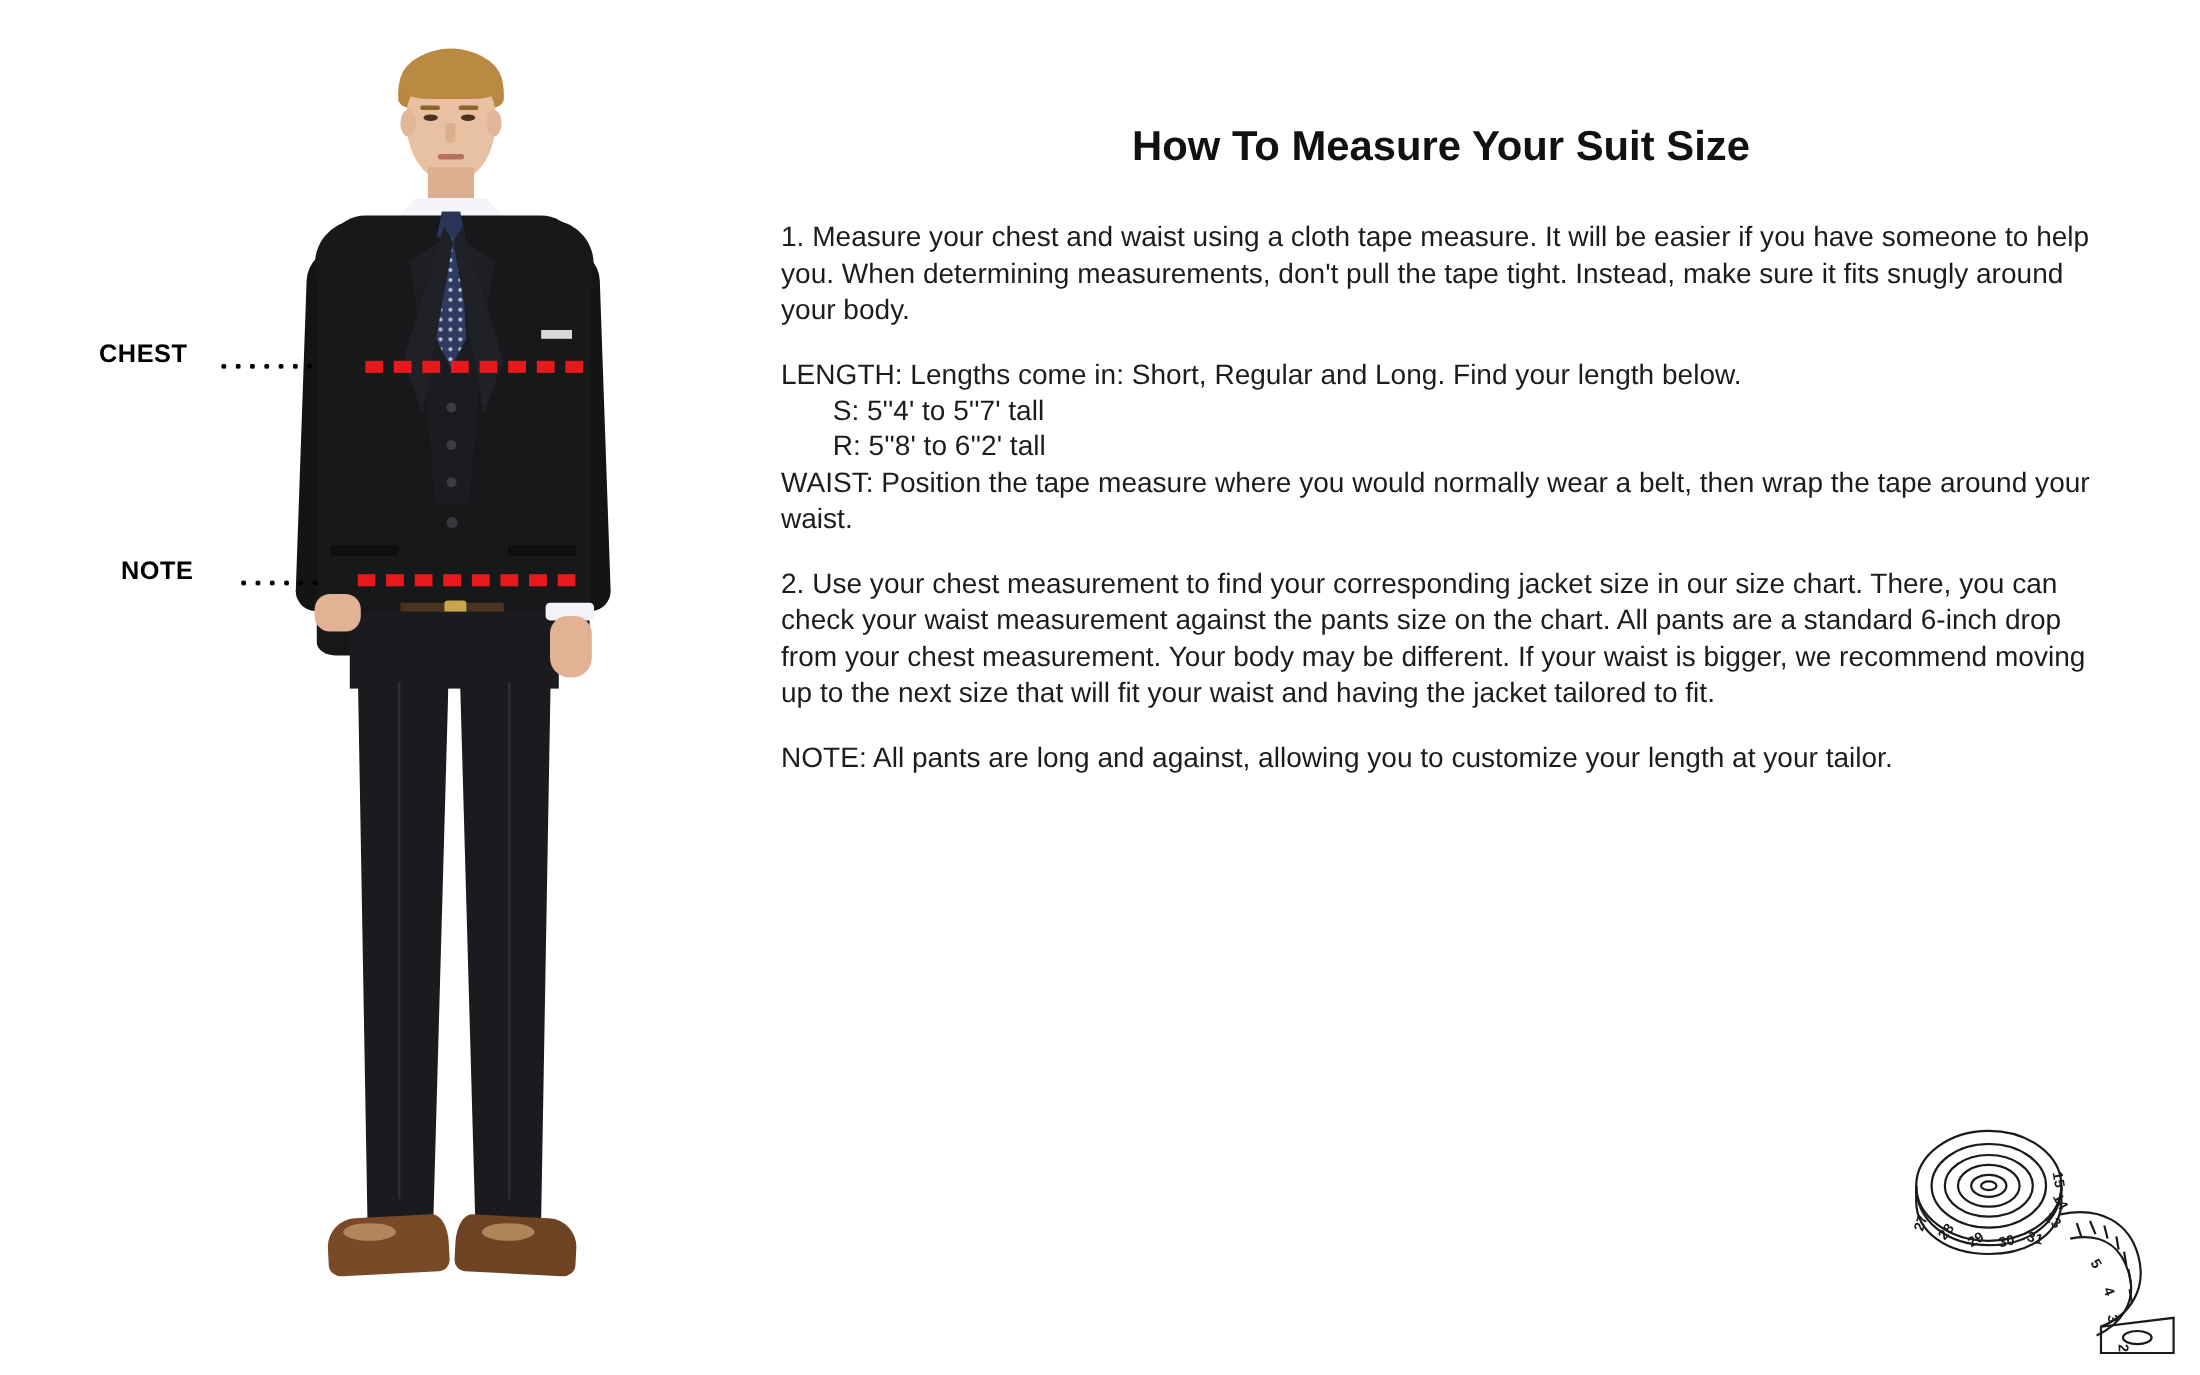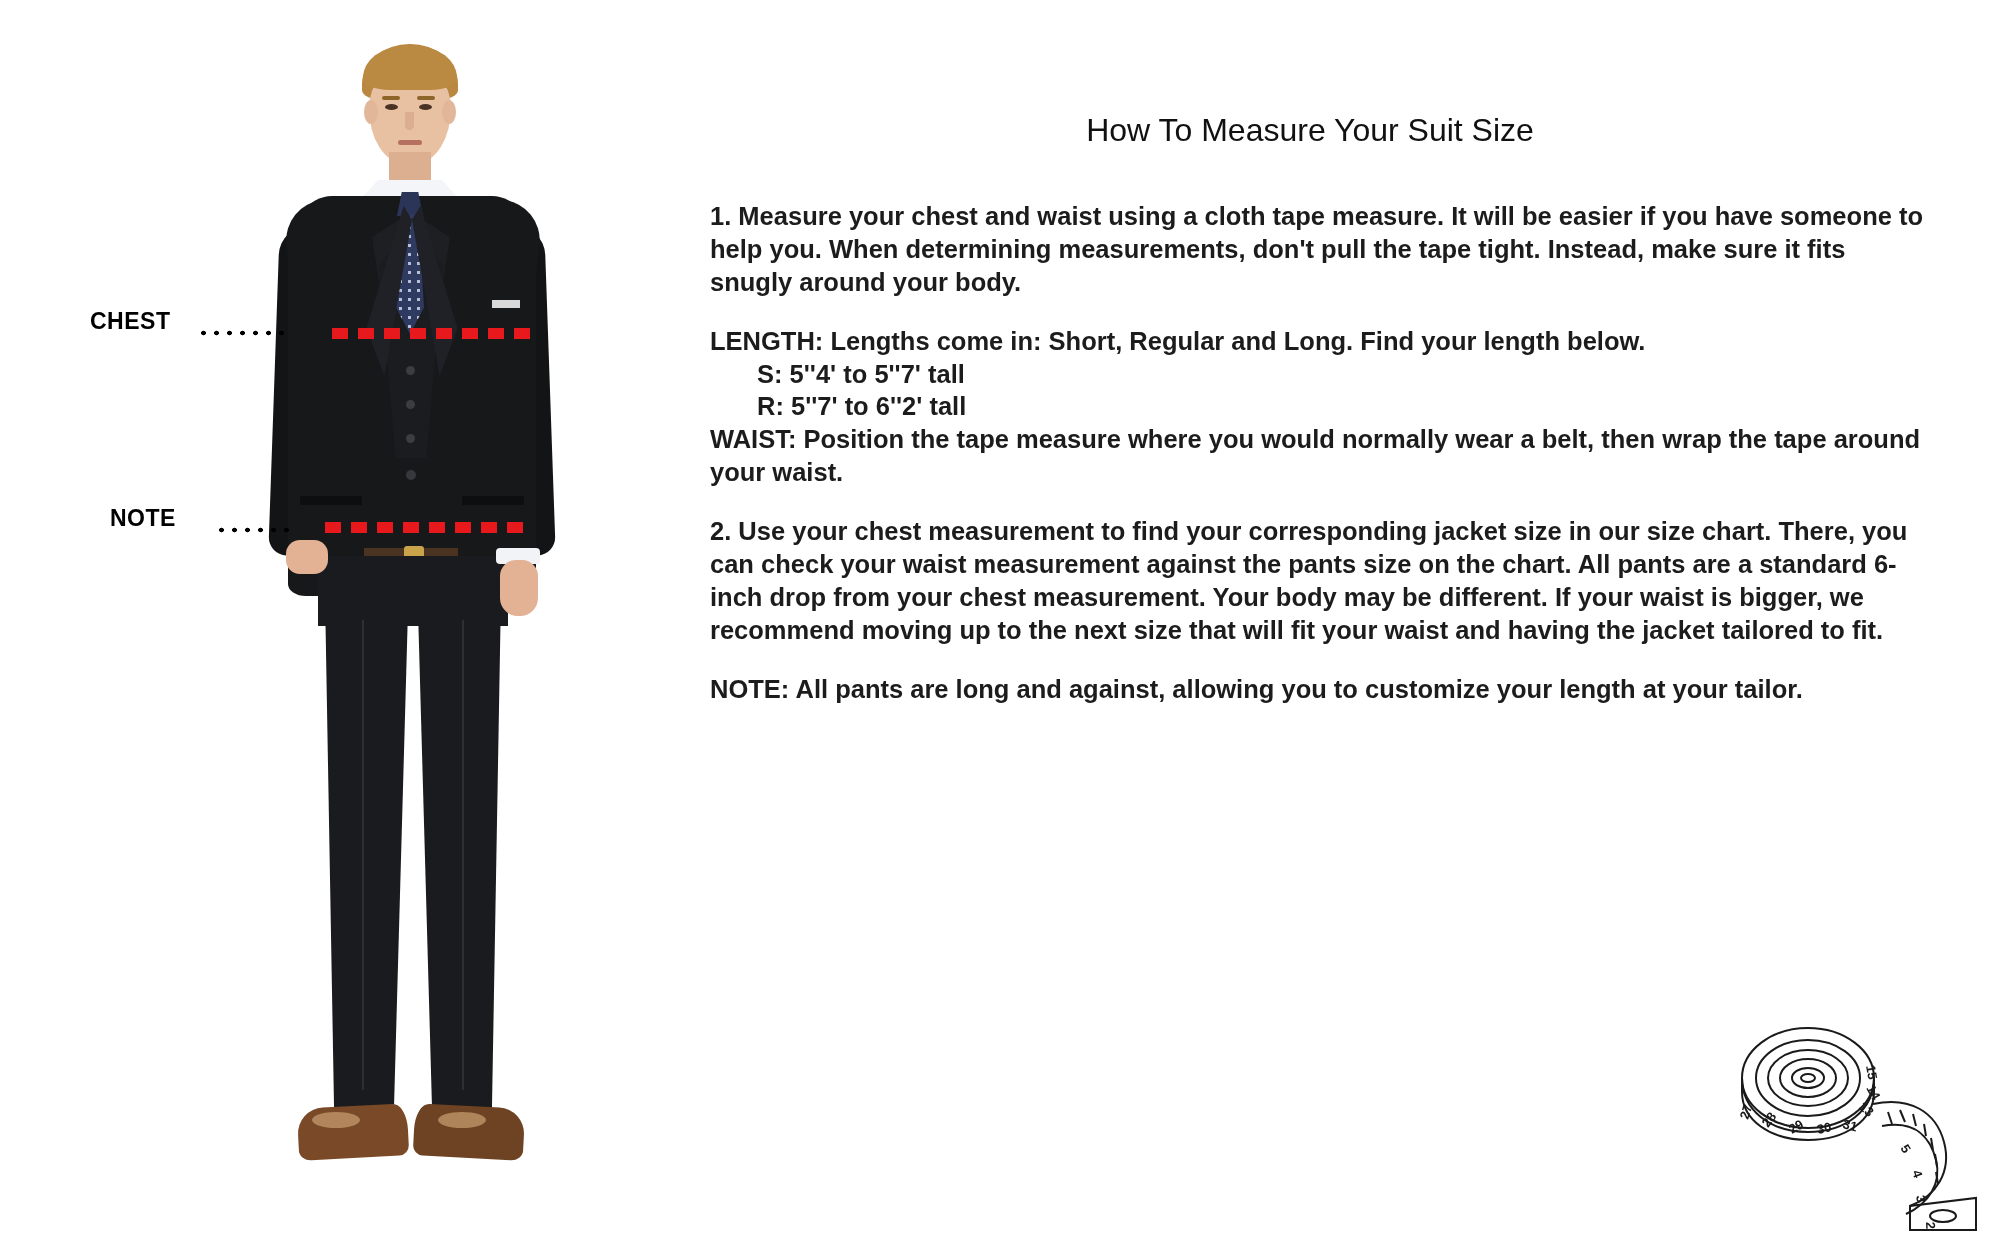--- a/index.html
+++ b/index.html
@@ -239,33 +239,32 @@
     position: absolute;
     left: 700px;
     top: 0;
     width: 1300px;
     height: 1250px;
   }
   #doc-title {
     position: absolute;
     left: 0; top: 112px; width: 1220px;
     text-align: center;
-    font-size: 32px;
-    font-weight: normal;
+    font-size: 38px;
+    font-weight: bold;
     color: #111;
   }
   #body-copy {
     position: absolute;
     left: 10px;
     top: 200px;
     width: 1215px;
     font-size: 25.5px;
     line-height: 1.29;
     color: #1c1c1c;
-    font-weight: bold;
   }
   #body-copy p { margin: 0 0 26px 0; }
   #body-copy .tight { margin-bottom: 0; }
   #body-copy .indent { padding-left: 6px; margin-left: 41px; }
 
   
   #tape-illustration {
     position: absolute;
     left: 1030px;
     top: 1000px;
@@ -341,21 +340,21 @@
 
 <div id="text-panel">
 
   <div id="doc-title">How To Measure Your Suit Size</div>
 
   <div id="body-copy">
     <p>1. Measure your chest and waist using a cloth tape measure. It will be easier if you have someone to help you. When determining measurements, don't pull the tape tight. Instead, make sure it fits snugly around your body.</p>
 
     <p class="tight">LENGTH: Lengths come in: Short, Regular and Long. Find your length below.</p>
     <p class="tight indent">S: 5''4' to 5''7' tall</p>
-    <p class="tight indent">R: 5''7' to 6''2' tall</p>
+    <p class="tight indent">R: 5''8' to 6''2' tall</p>
 
     <p>WAIST: Position the tape measure where you would normally wear a belt, then wrap the tape around your waist.</p>
 
     <p>2. Use your chest measurement to find your corresponding jacket size in our size chart. There, you can check your waist measurement against the pants size on the chart. All pants are a standard 6-inch drop from your chest measurement. Your body may be different. If your waist is bigger, we recommend moving up to the next size that will fit your waist and having the jacket tailored to fit.</p>
 
     <p>NOTE: All pants are long and against, allowing you to customize your length at your tailor.</p>
   </div>
 
   <div id="tape-illustration">
     <svg width="330" height="240" viewBox="0 0 330 240" xmlns="http://www.w3.org/2000/svg">

